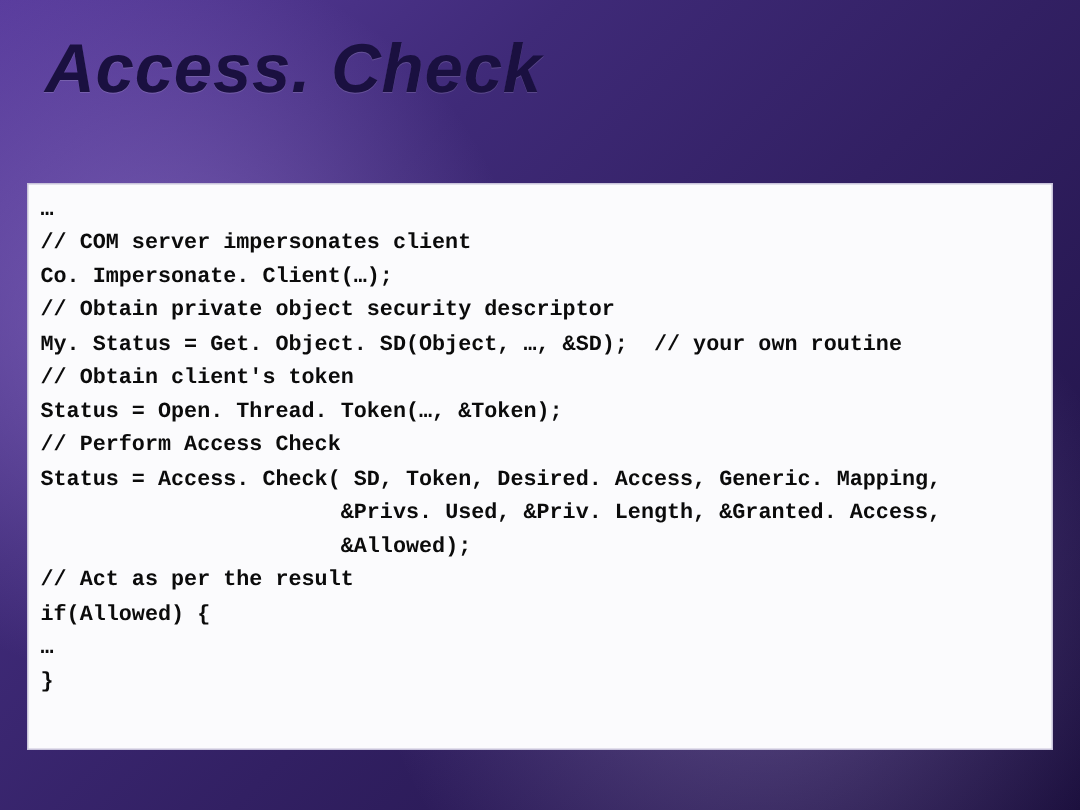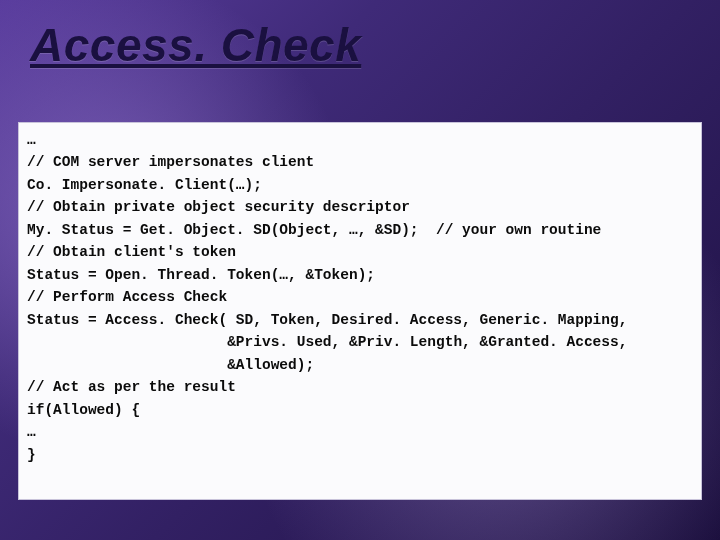--- a/index.html
+++ b/index.html
@@ -22,21 +22,20 @@
   .title {
     position: absolute;
     top: 18px;
     left: 30px;
     font-size: 46px;
     font-weight: 700;
     font-style: italic;
     color: #1a1040;
     letter-spacing: 0.5px;
     text-shadow: 0 1px 0 rgba(255,255,255,0.15);
-    text-decoration: underline;
   }
   .code-box {
     position: absolute;
     top: 122px;
     left: 18px;
     right: 18px;
     bottom: 40px;
     background: #fbfbfd;
     border: 1px solid #c8c3da;
     padding: 6px 8px 6px 8px;

